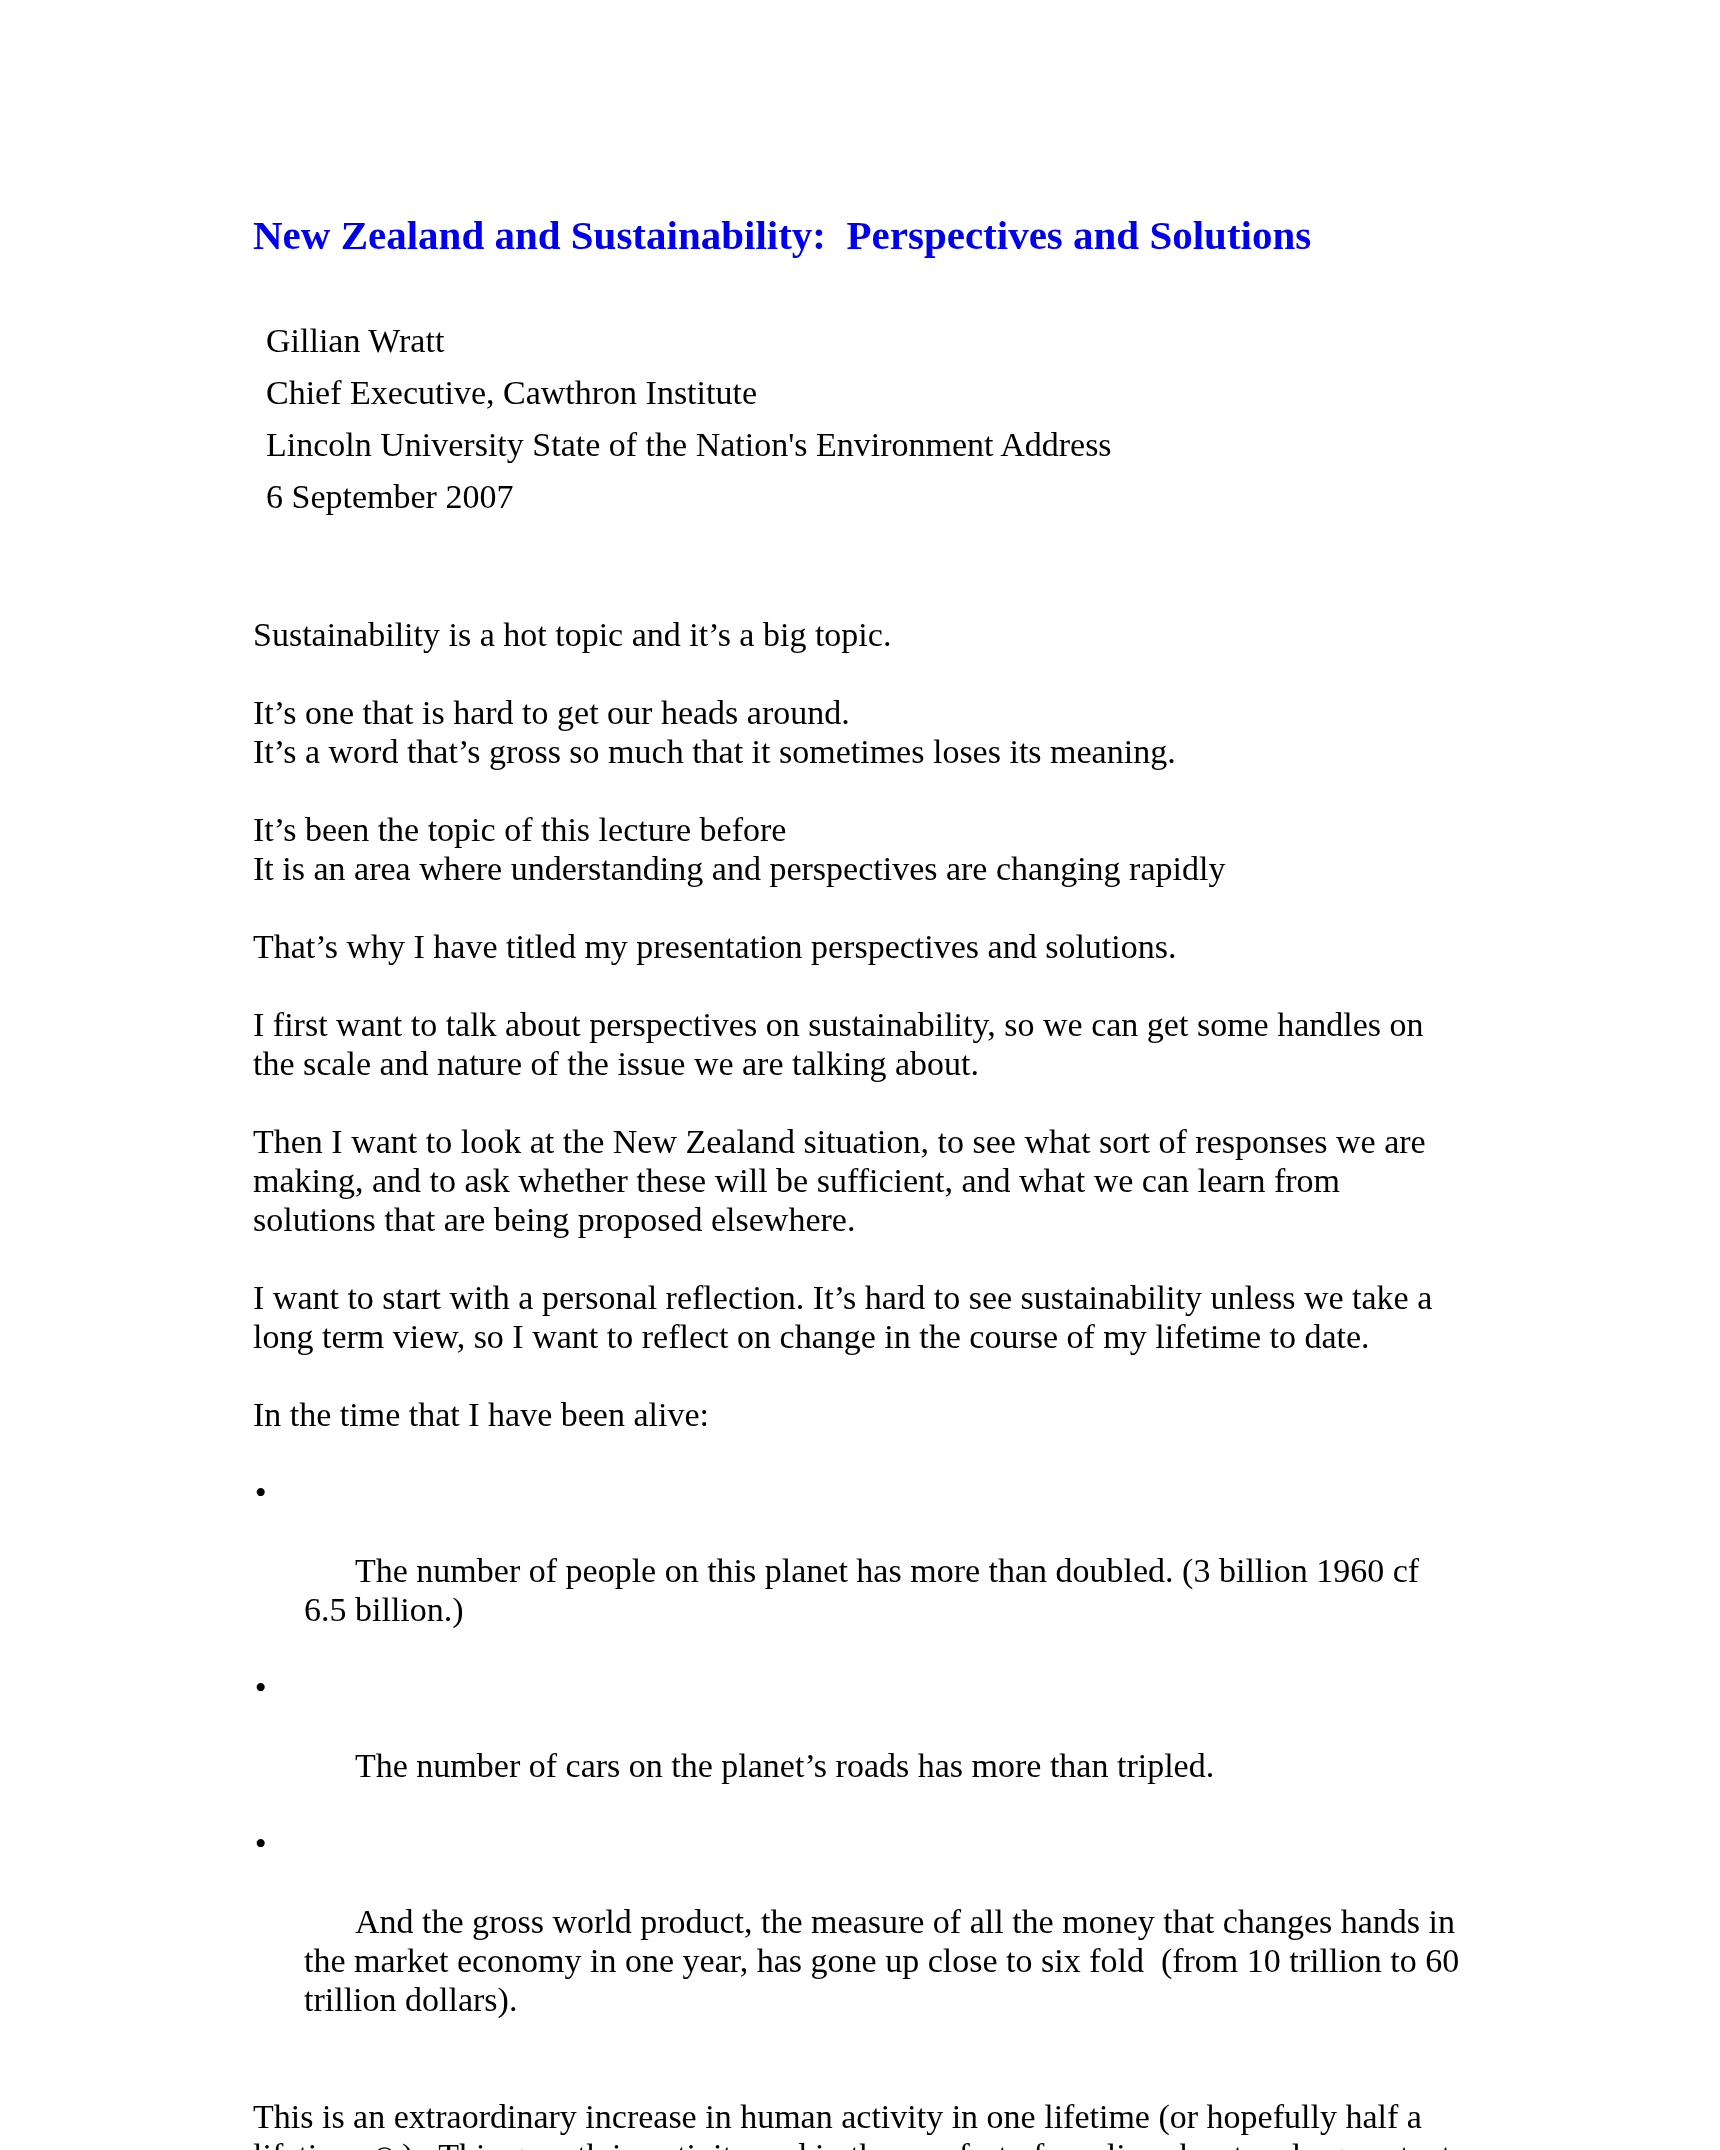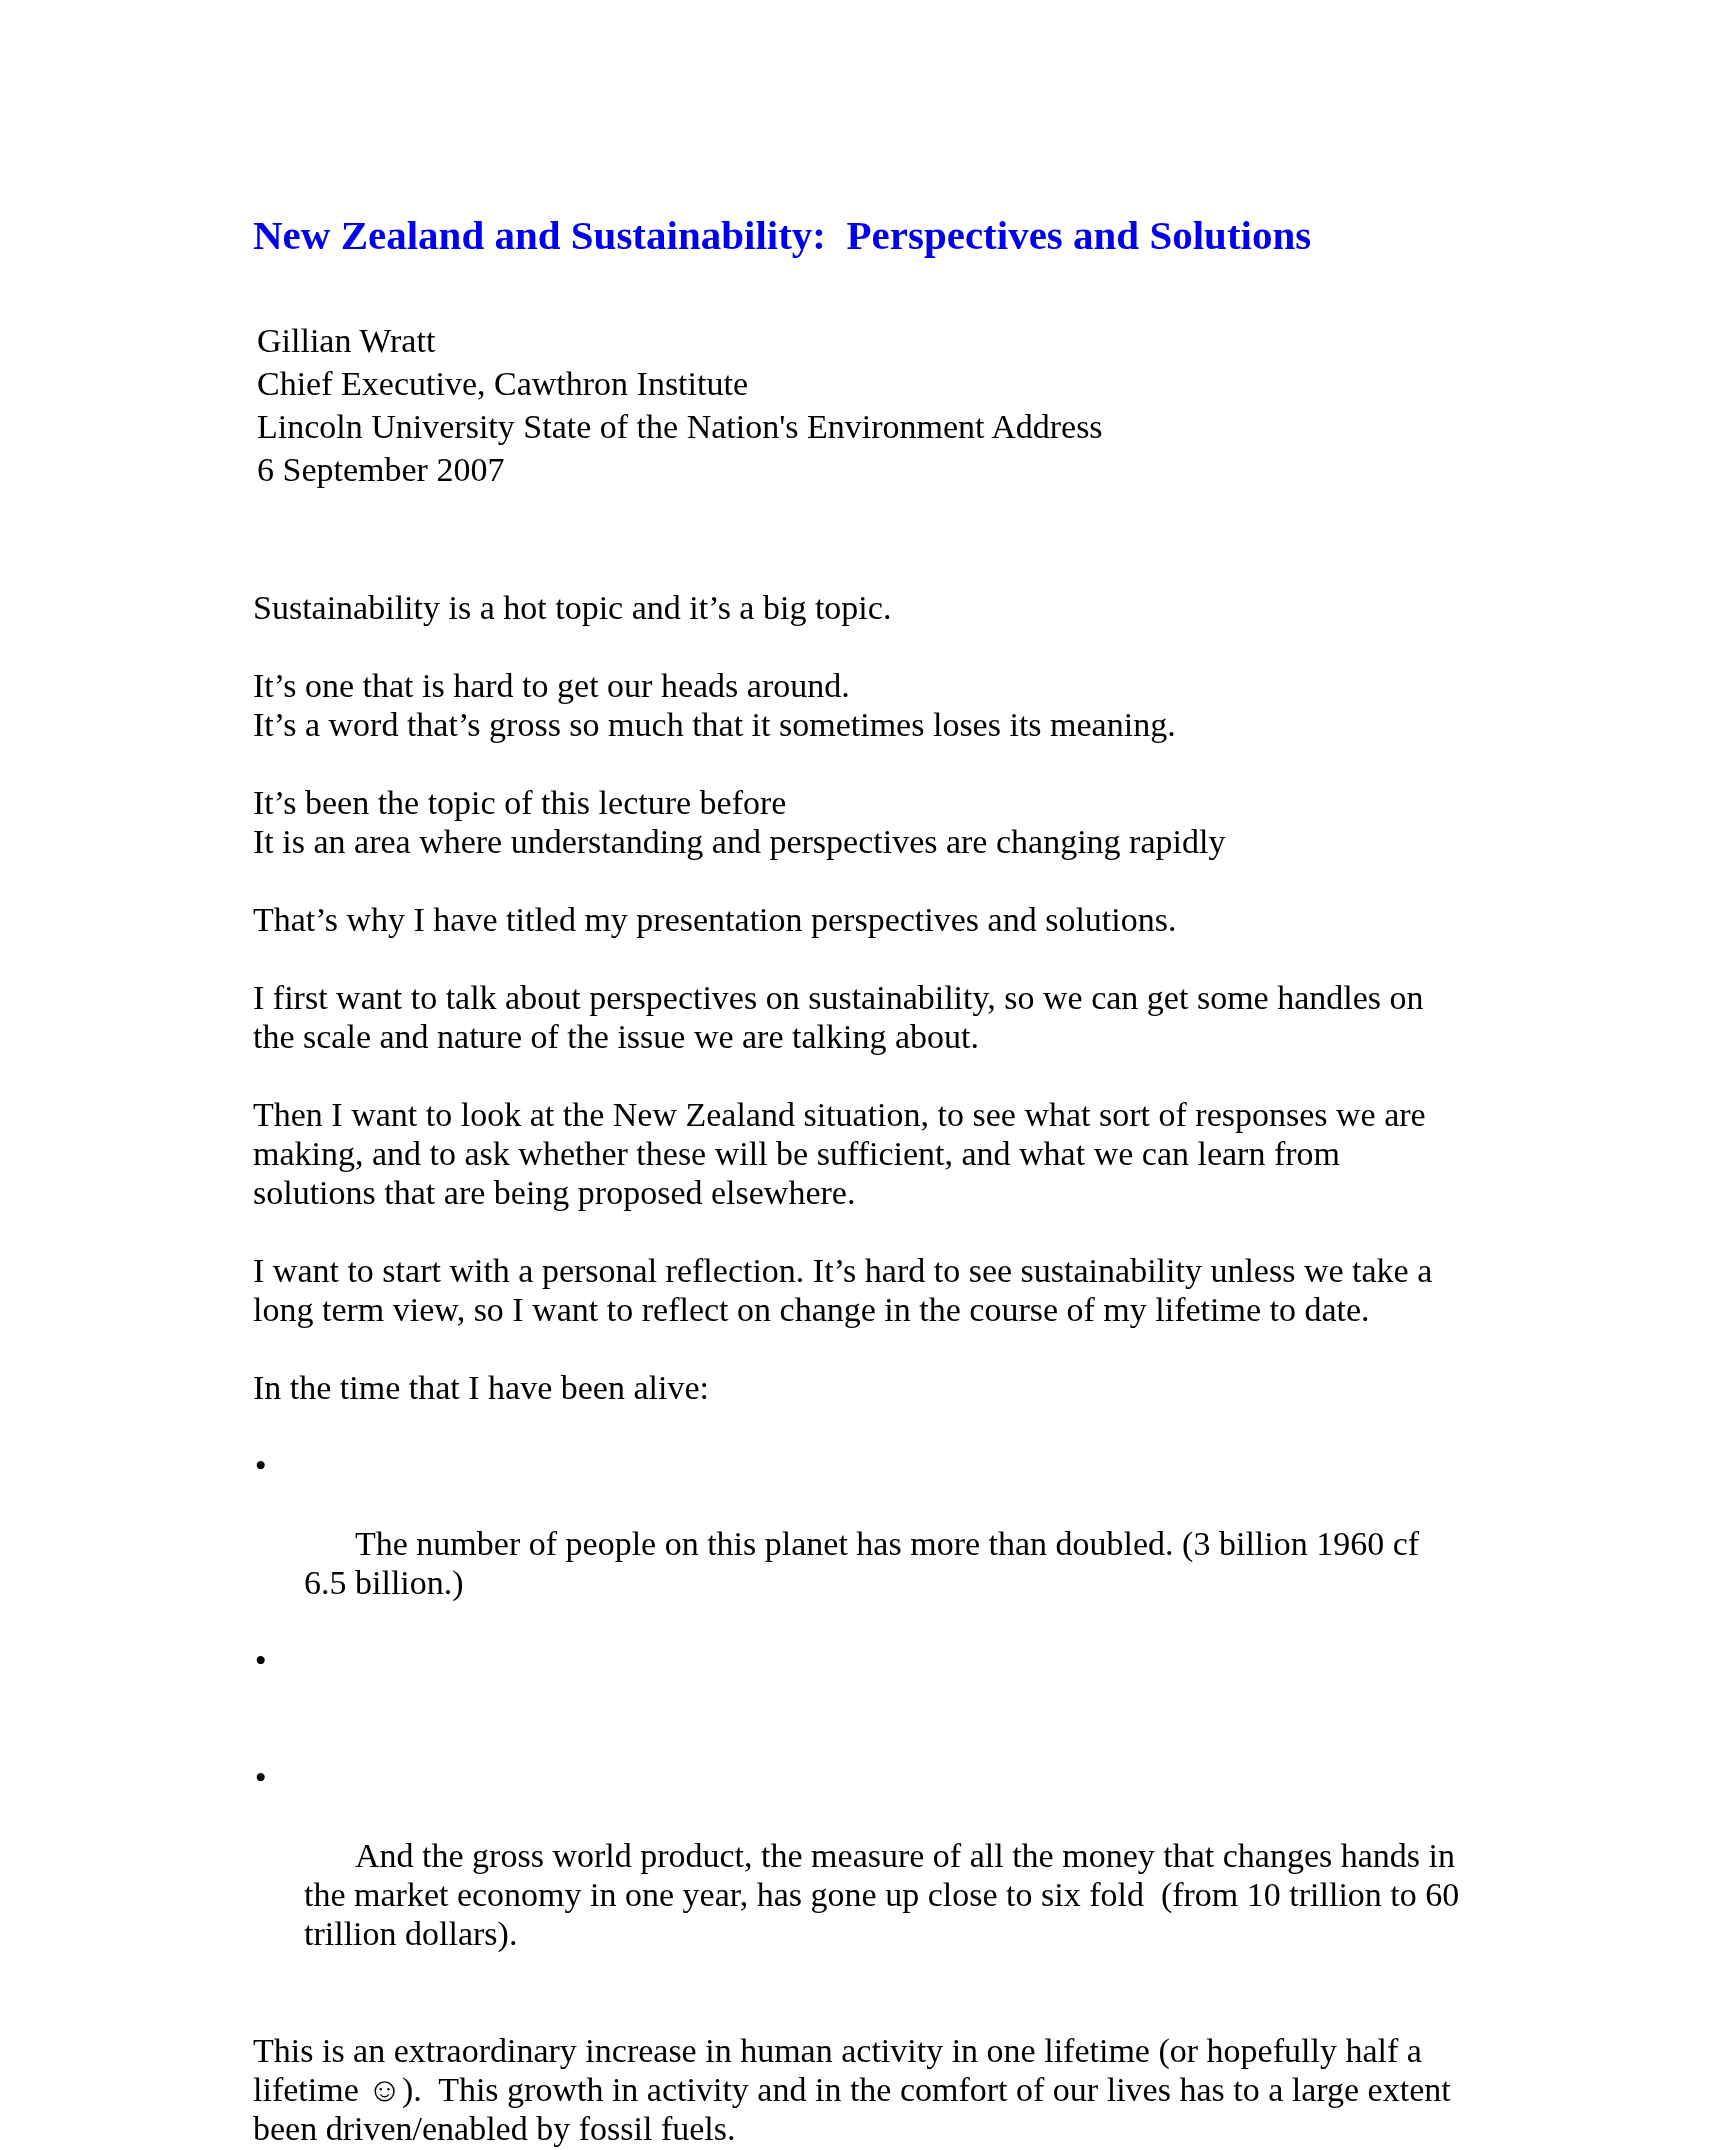--- a/index.html
+++ b/index.html
@@ -24,21 +24,21 @@
     font-size: 41px;
     line-height: 52px;
     font-weight: bold;
     margin: 7px 0 60px 0;
     white-space: pre-wrap;
   }
   .byline {
     margin: 0 0 99px 0;
   }
   .byline .line {
-    margin: 4px;
+    margin: 13px;
     white-space: pre-wrap;
   }
   .para {
     margin: 0 0 39px 0;
     white-space: pre-wrap;
   }
   .bullets {
     list-style: none;
     margin: 0 0 39px 0;
     padding: 0;
@@ -85,20 +85,21 @@
 
   <p class="para">In the time that I have been alive:</p>
 
   <ul class="bullets">
     <li class="bullet">
       <span class="marker">•</span>
       <span class="btext">The number of people on this planet has more than doubled. (3 billion 1960 cf 6.5 billion.)</span>
     </li>
     <li class="bullet">
       <span class="marker">•</span>
+      <span class="btext">The number of cars on the planet’s roads has more than tripled.</span>
     </li>
     <li class="bullet">
       <span class="marker">•</span>
       <span class="btext">And the gross world product, the measure of all the money that changes hands in the market economy in one year, has gone up close to six fold  (from 10 trillion to 60 trillion dollars).</span>
     </li>
   </ul>
 
   <p class="para closing">This is an extraordinary increase in human activity in one lifetime (or hopefully half a lifetime ☺).  This growth in activity and in the comfort of our lives has to a large extent been driven/enabled by fossil fuels.</p>
 
 </div>

